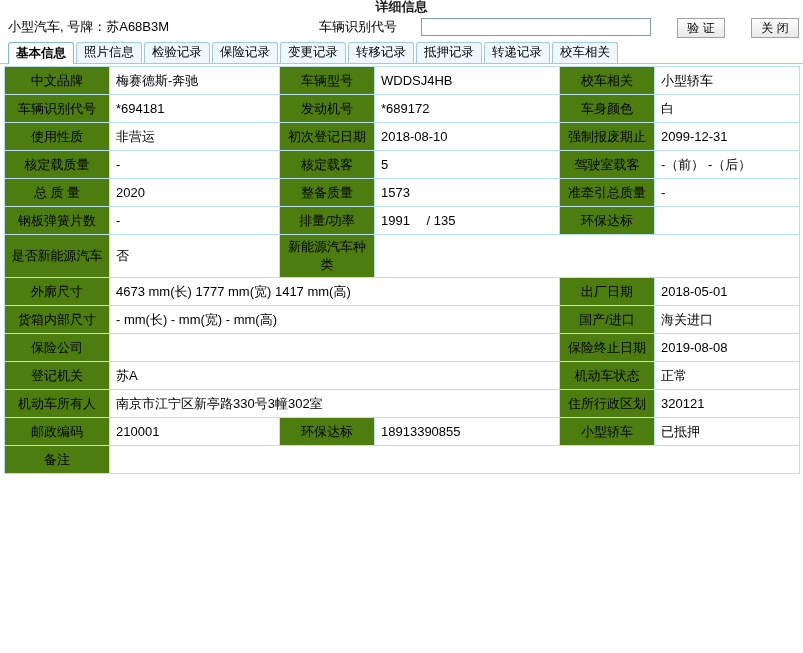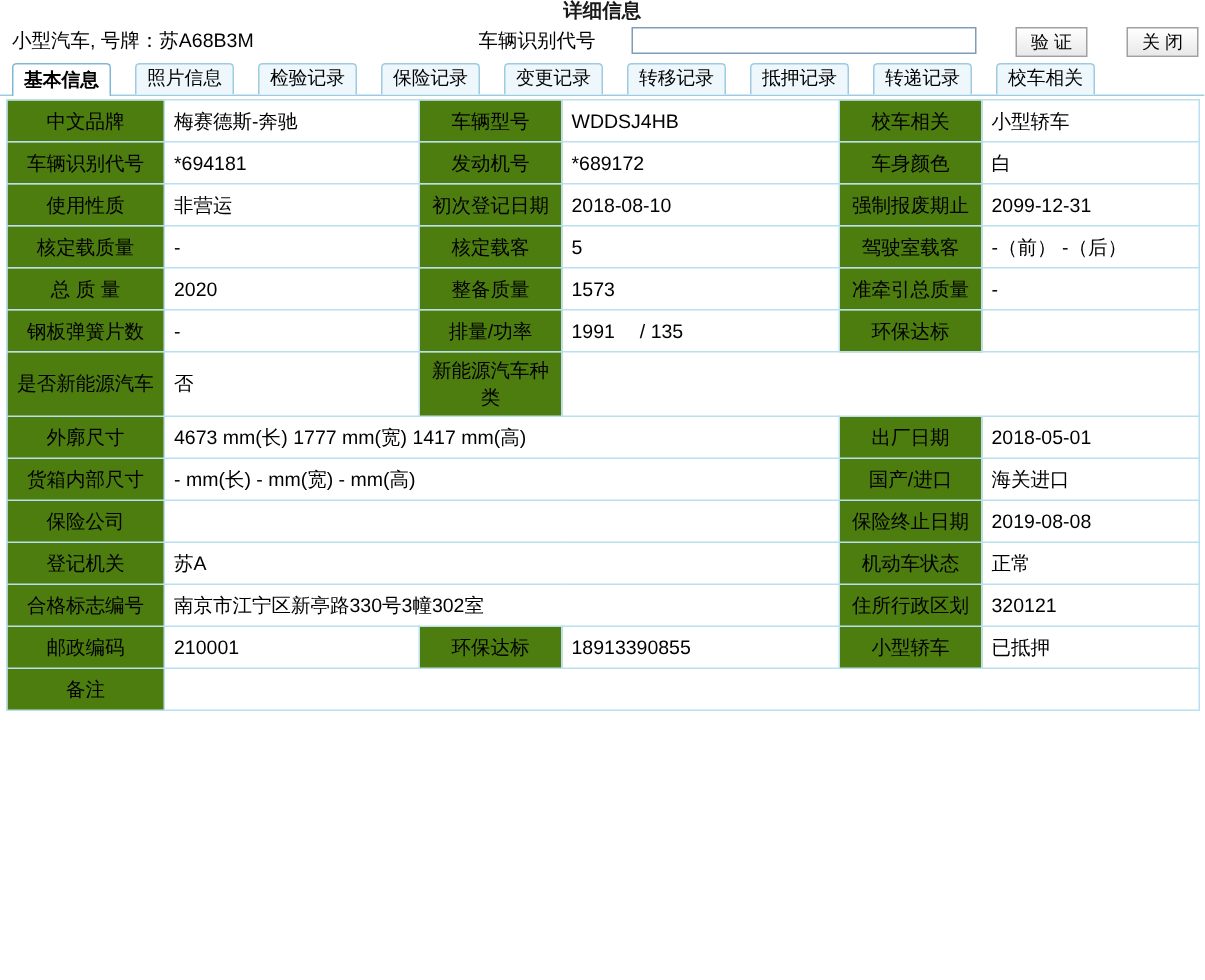--- a/index.html
+++ b/index.html
@@ -84,21 +84,21 @@
     background: #ffffff;
   }
   .tab {
     border: 1px solid #9fcbe0;
     border-bottom: none;
     background: #eef7fb;
     font-size: 12.5px;
     line-height: 19px;
     height: 20px;
     padding: 0 7px;
-    margin-right: 16px;
+    margin-right: 2px;
     border-radius: 3px 3px 0 0;
     color: #000;
     cursor: pointer;
     white-space: nowrap;
   }
   .tab.active {
     background: #ffffff;
     font-weight: bold;
     border-color: #7fb8d4;
     height: 21px;
@@ -249,21 +249,21 @@
         <td class="lbl">保险终止日期</td>
         <td class="val">2019-08-08</td>
       </tr>
       <tr>
         <td class="lbl">登记机关</td>
         <td class="val" colspan="3">苏A</td>
         <td class="lbl">机动车状态</td>
         <td class="val">正常</td>
       </tr>
       <tr>
-        <td class="lbl">合格标志编号</td>
+        <td class="lbl">机动车所有人</td>
         <td class="val" colspan="3">南京市江宁区新亭路330号3幢302室</td>
         <td class="lbl">住所行政区划</td>
         <td class="val">320121</td>
       </tr>
       <tr>
         <td class="lbl">邮政编码</td>
         <td class="val">210001</td>
         <td class="lbl">环保达标</td>
         <td class="val">18913390855</td>
         <td class="lbl">小型轿车</td>

